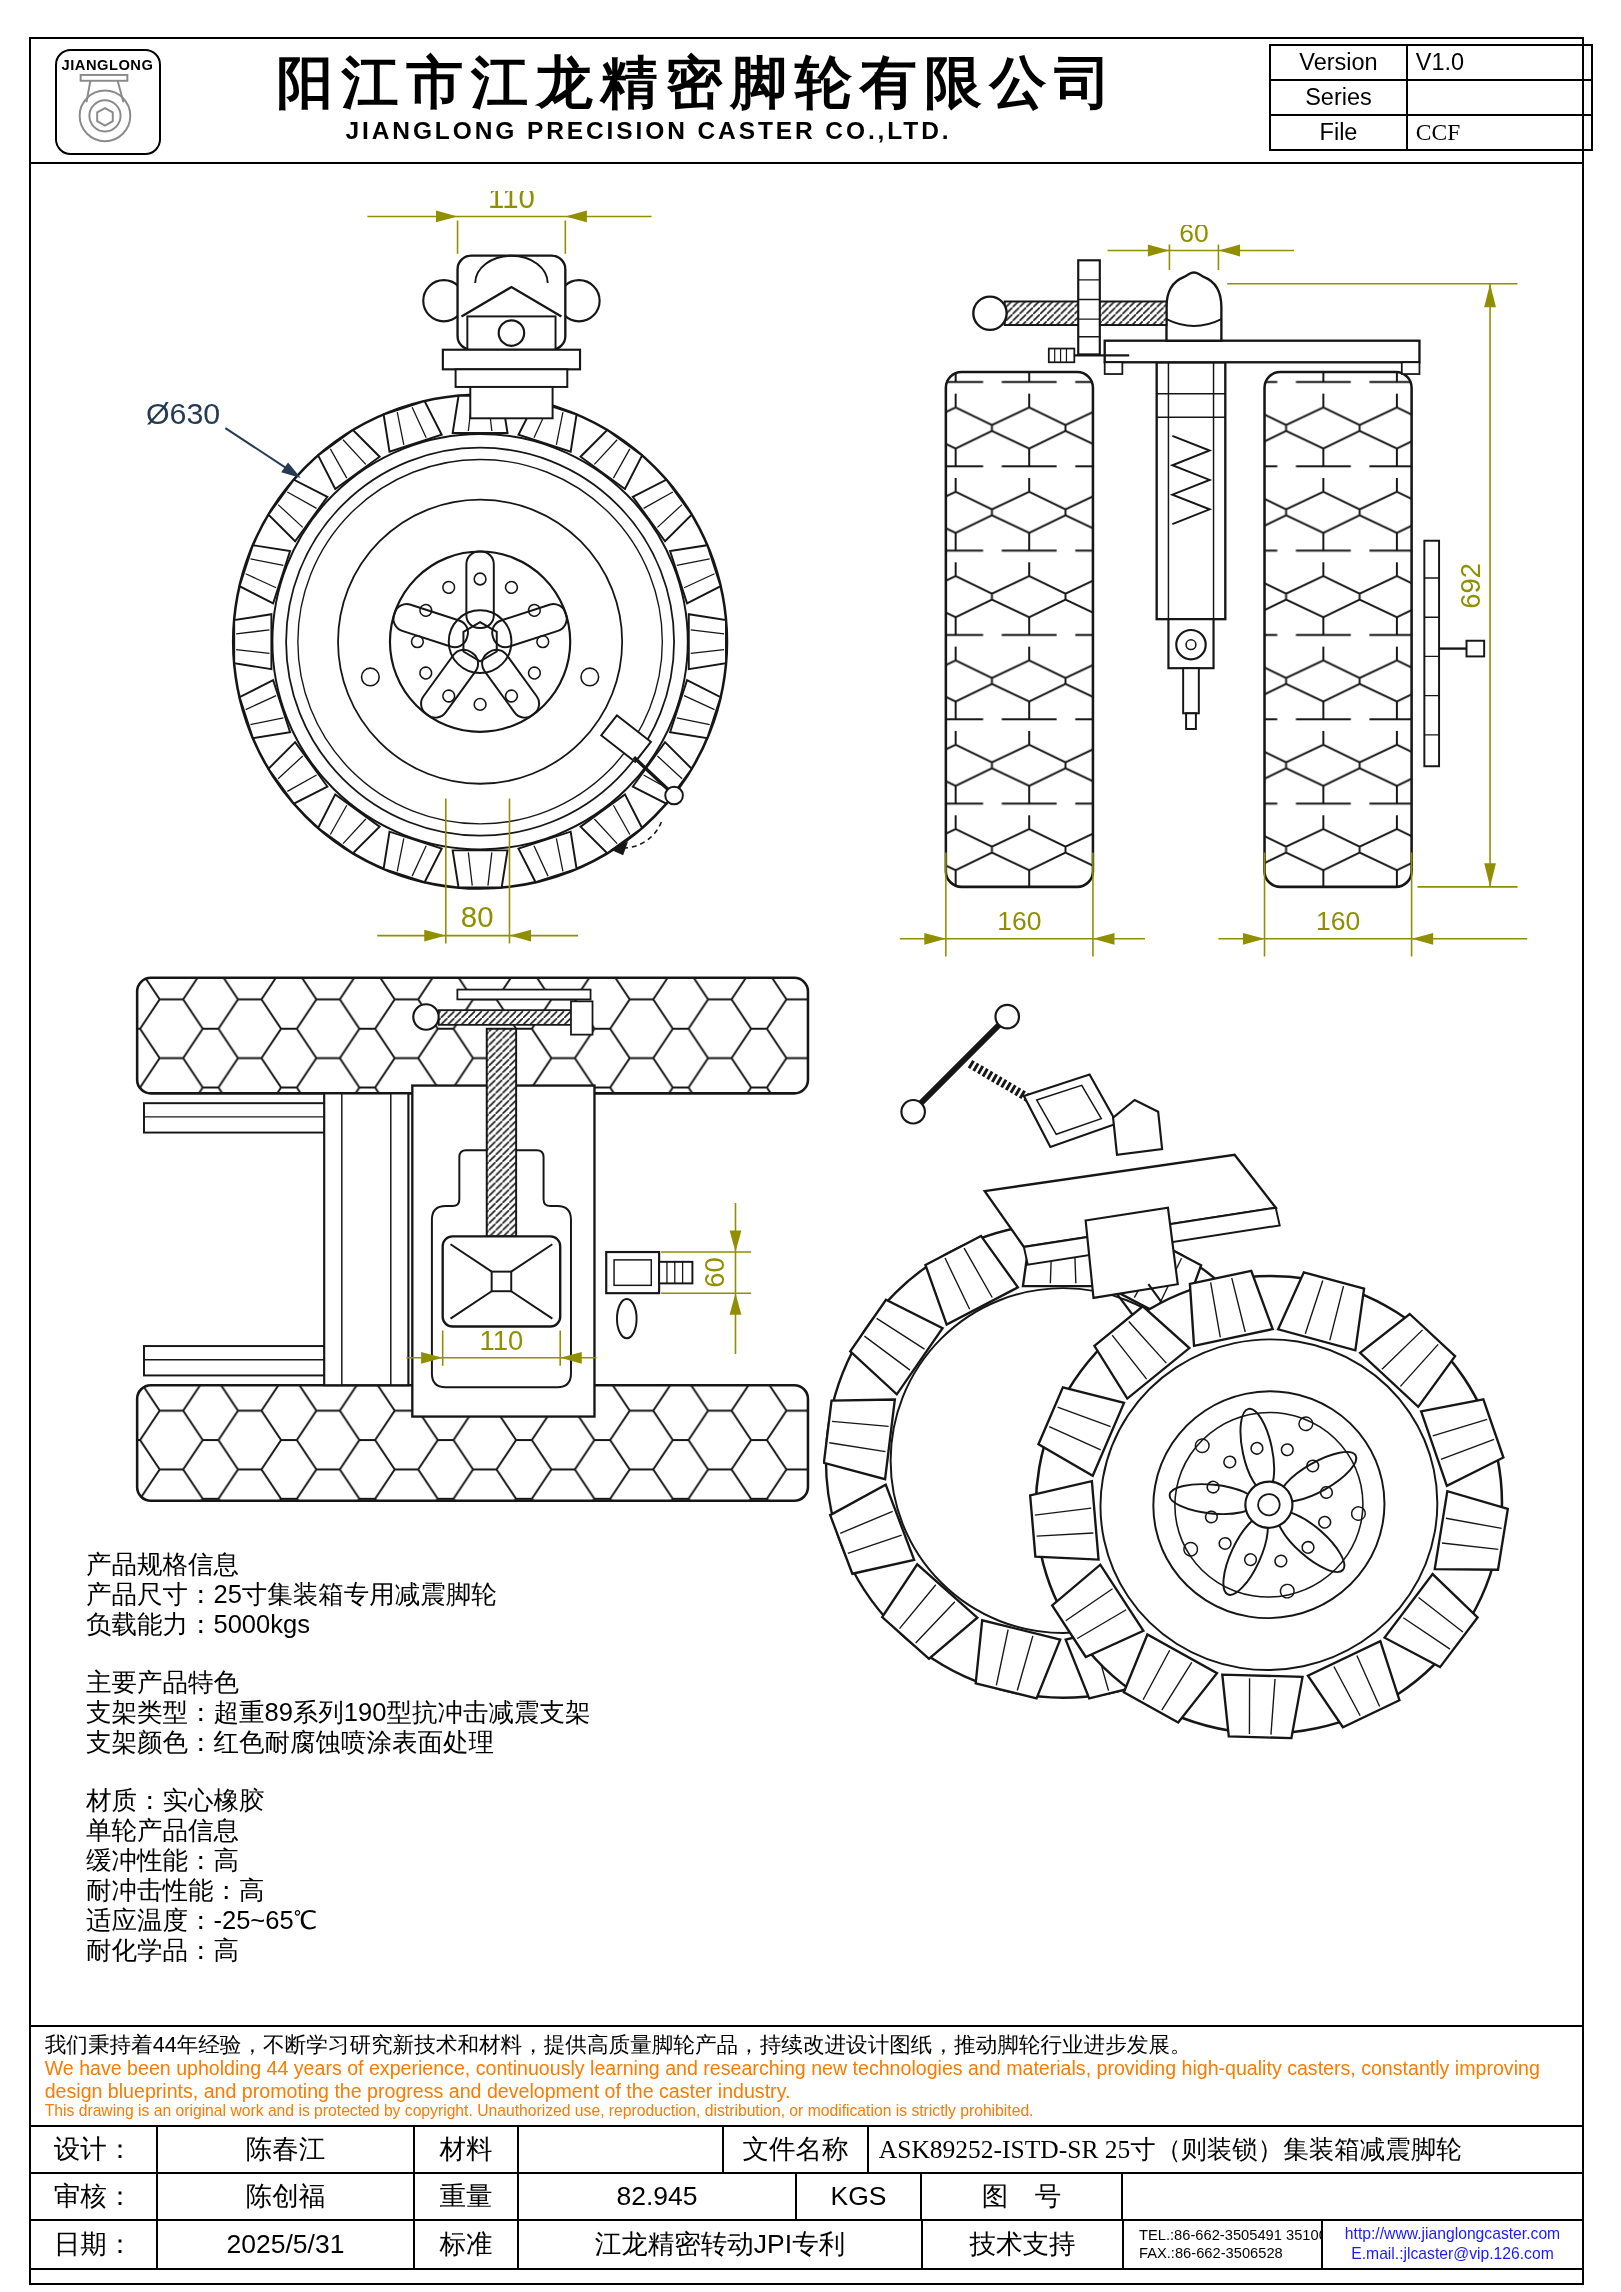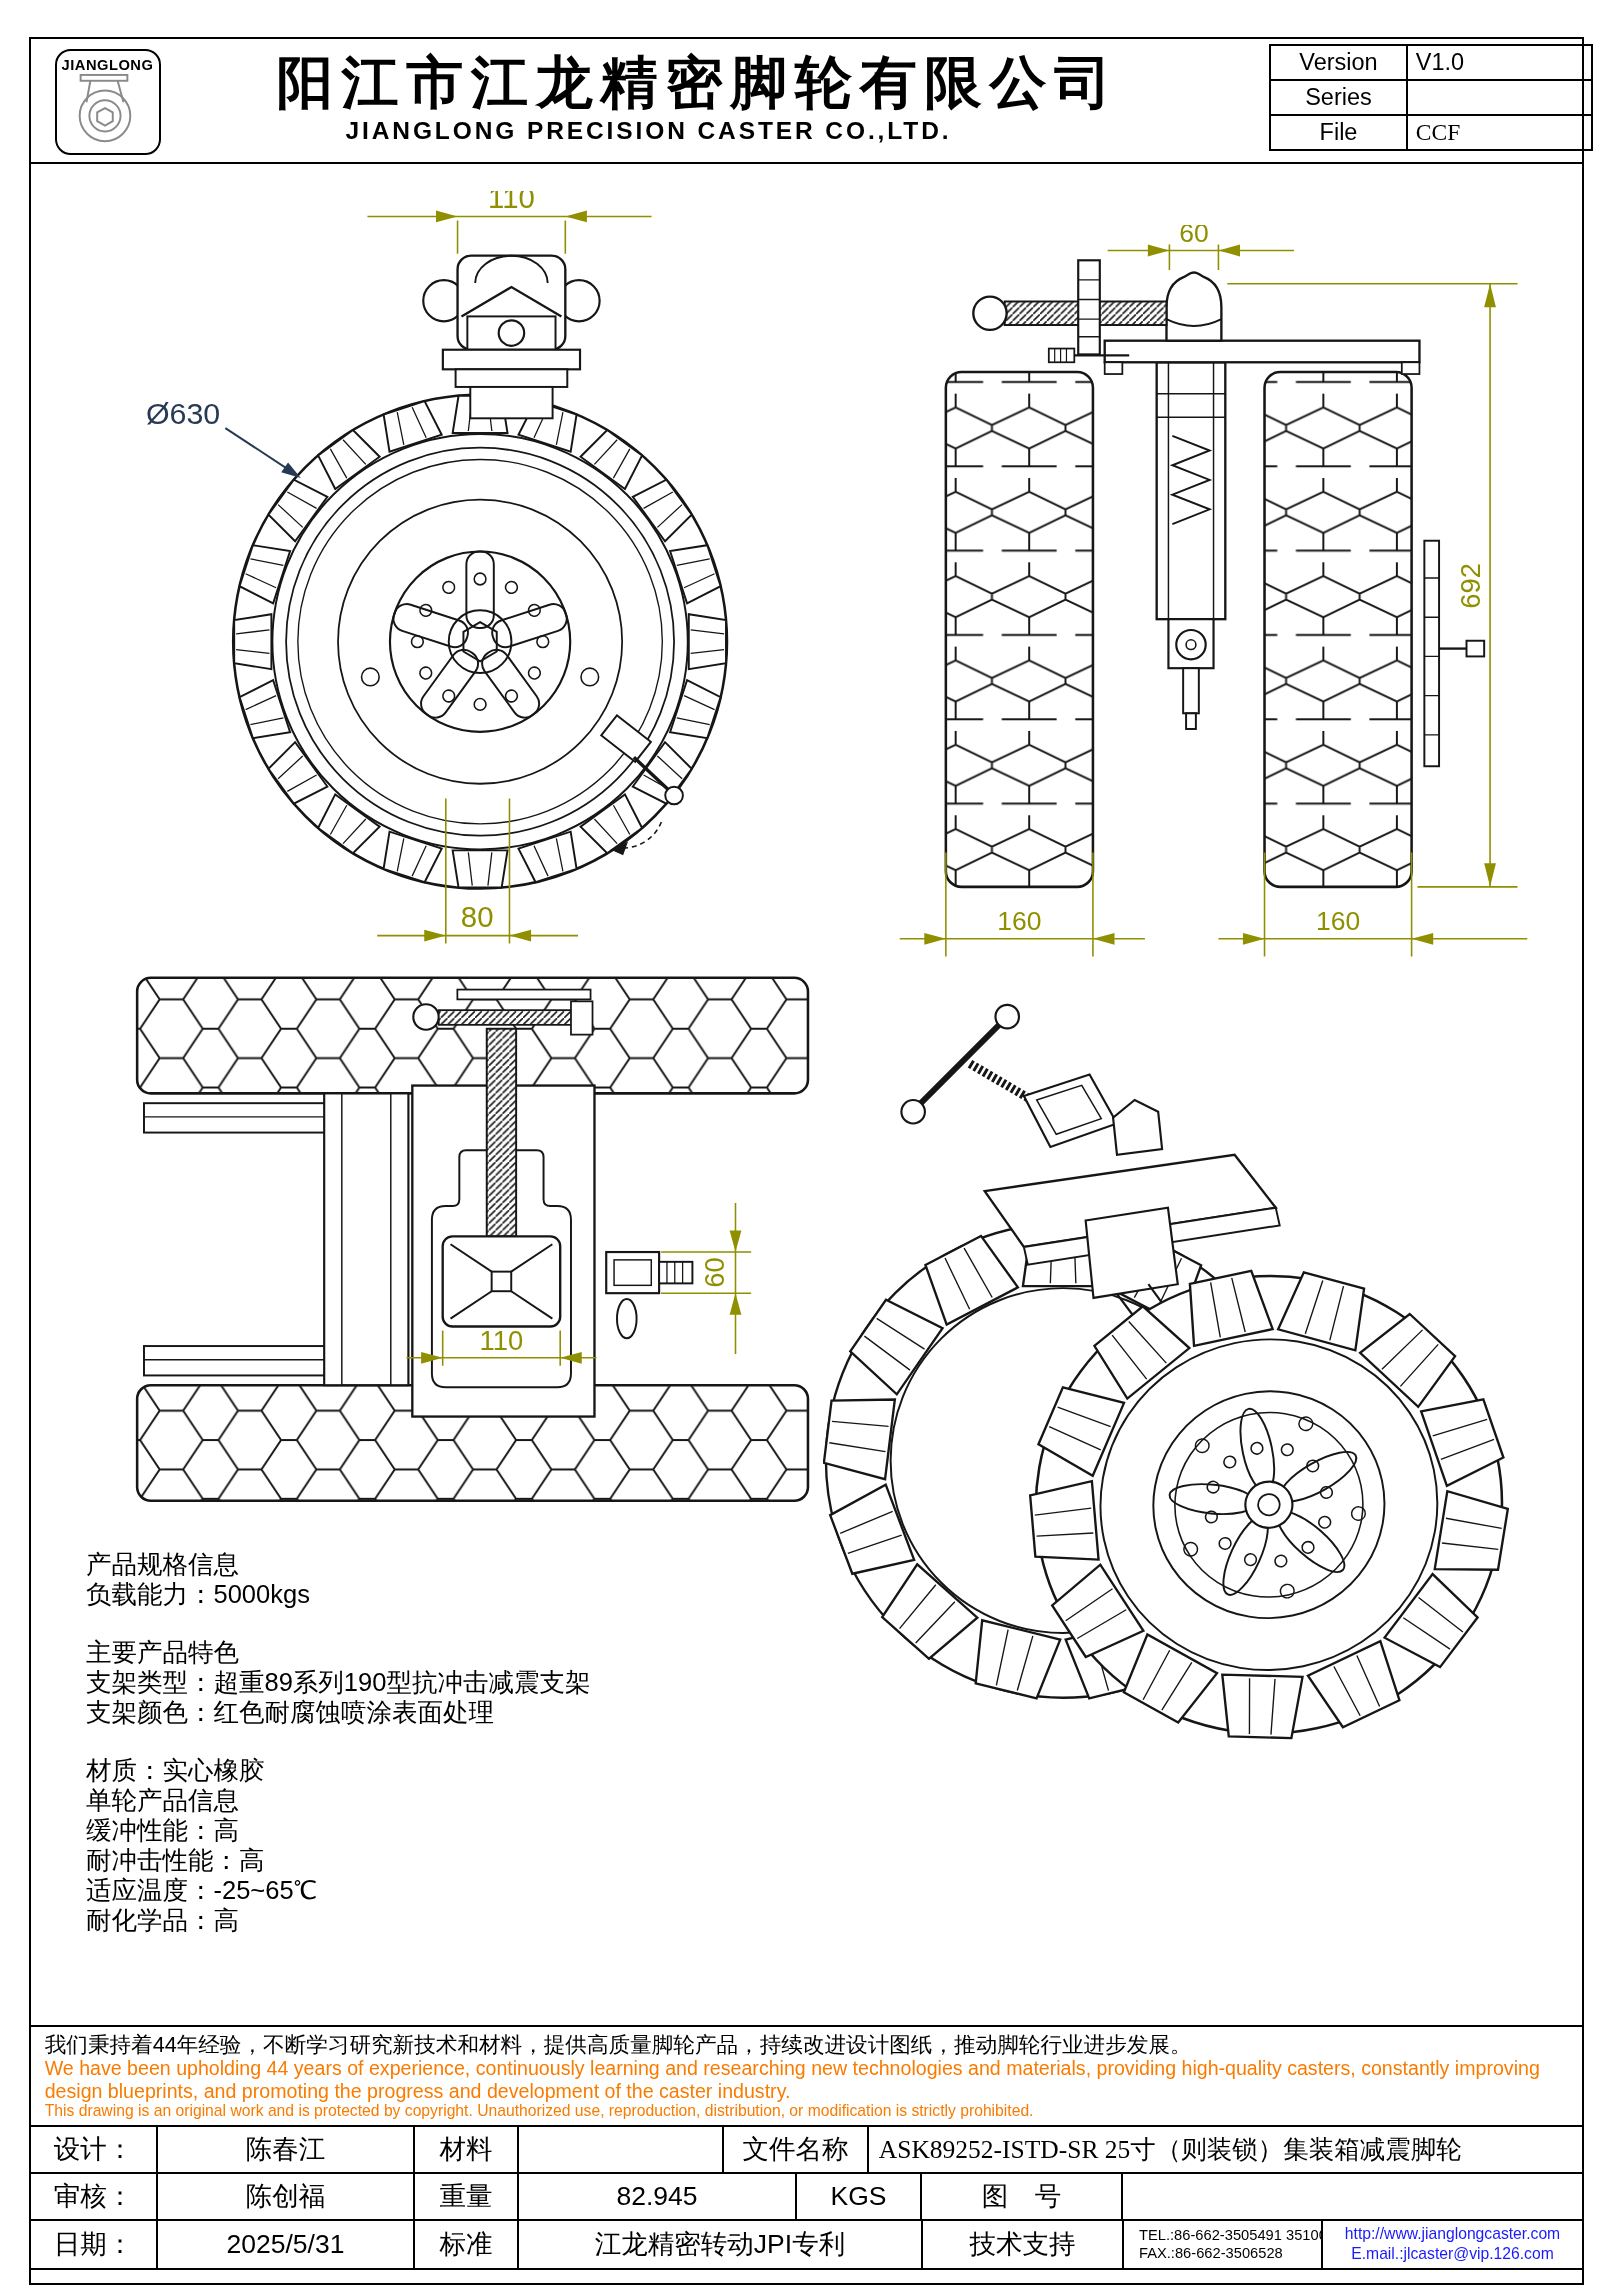--- a/index.html
+++ b/index.html
@@ -419,20 +419,21 @@
       <use href="#scD" transform="rotate(180)"></use>
     <use href="#scD" transform="rotate(252)"></use>
       <use href="#scD" transform="rotate(324)"></use>
     <circle r="24" fill="#fff" stroke="#161616" stroke-width="2.2"></circle>
     <circle r="11" fill="none" stroke="#161616" stroke-width="1.8"></circle>
   </g>
 </svg>
 
 <div class="specs">
   <div>产品规格信息</div>
+  <div>产品尺寸：25寸集装箱专用减震脚轮</div>
   <div>负载能力：5000kgs</div>
   <div class="spec-gap"></div>
   <div>主要产品特色</div>
   <div>支架类型：超重89系列190型抗冲击减震支架</div>
   <div>支架颜色：红色耐腐蚀喷涂表面处理</div>
   <div class="spec-gap"></div>
   <div>材质：实心橡胶</div>
   <div>单轮产品信息</div>
   <div>缓冲性能：高</div>
   <div>耐冲击性能：高</div>

